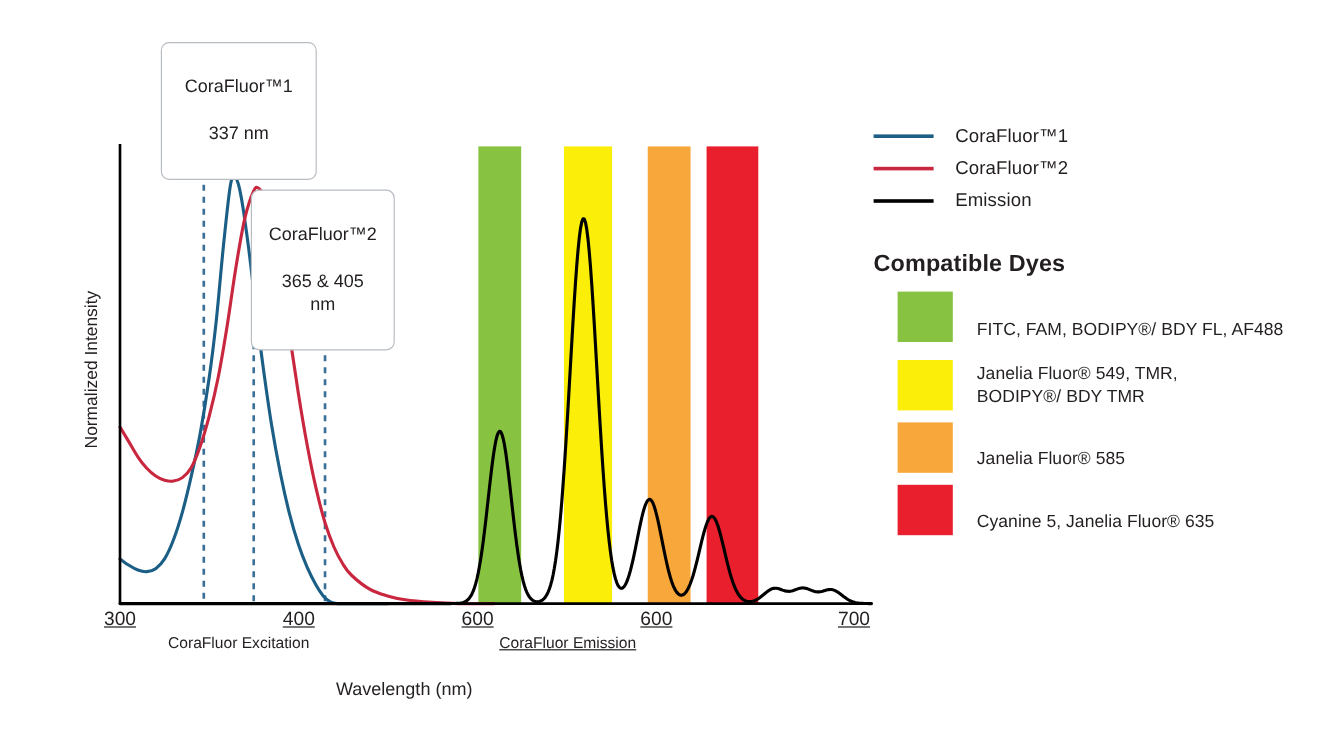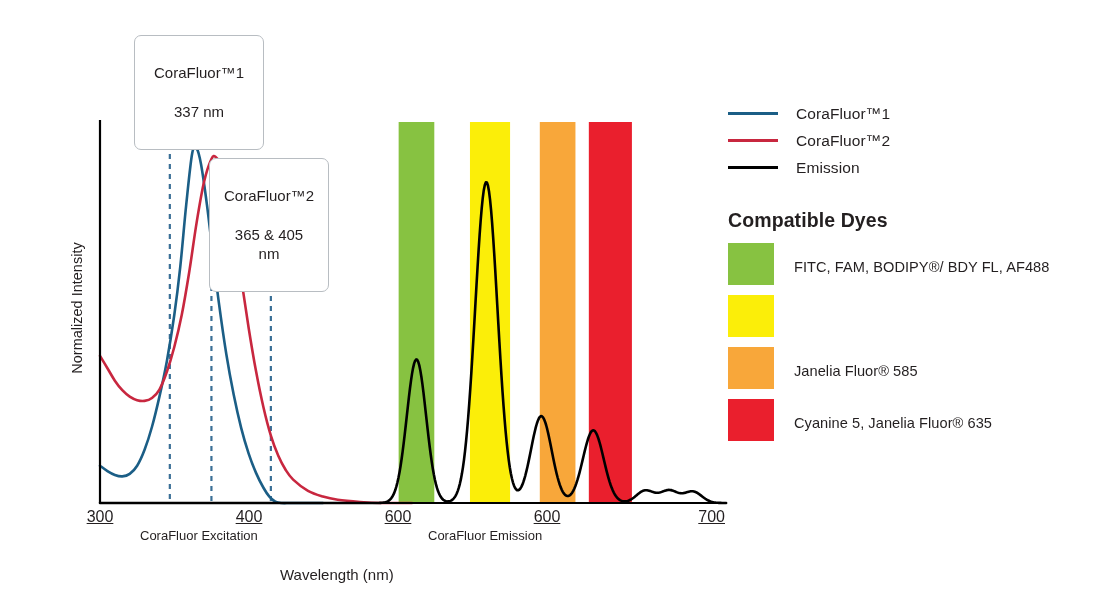--- a/index.html
+++ b/index.html
@@ -46,23 +46,24 @@
   .dyes-title {
     font-size: 19.5px;
     font-weight: bold;
     color: #231f20;
     margin-top: 28px;
     margin-bottom: 10px;
     letter-spacing: 0.1px;
   }
   .dye-row {
     display: flex;
-    align-items: center;
+    align-items: flex-end;
     margin-top: 9px;
     min-height: 43px;
+    margin-left: 20px;
   }
   .dye-swatch {
     width: 46px; height: 42px;
     flex: 0 0 auto;
     margin-right: 20px;
   }
   .dye-label {
     font-size: 14.6px;
     color: #231f20;
     line-height: 1.32;
@@ -158,21 +159,21 @@
       <div>365 &amp; 405 nm</div>
     </div>
 
     <div class="axis-tick-label" style="left:70px; top:508px;">300</div>
     <div class="axis-tick-label" style="left:219px; top:508px;">400</div>
     <div class="axis-tick-label" style="left:368px; top:508px;">600</div>
     <div class="axis-tick-label" style="left:517px; top:508px;">600</div>
     <div class="axis-tick-label" style="left:665px; top:508px;text-align:right;">700</div>
 
     <div class="region-label" style="left:140px; top:528px;">CoraFluor Excitation</div>
-    <div class="region-label" style="left:428px; top:528px;">CoraFluor Emission</div>
+    <div class="region-label" style="left:416px; top:528px;text-decoration:underline;">CoraFluor Emission</div>
 
     <div class="x-axis-title">Wavelength (nm)</div>
     <div class="y-axis-title">Normalized Intensity</div>
   </div>
 
   <div class="legend-area">
     <div class="legend-lines" id="legend-lines">
         <div class="legend-line-row">
           <div class="legend-swatch-line" style="background: rgb(27, 94, 134);"></div>
           <div class="legend-line-label">CoraFluor™1</div>
@@ -187,20 +188,22 @@
         </div>
       </div>
     <div class="dyes-title">Compatible Dyes</div>
     <div id="dye-rows">
         <div class="dye-row">
           <div class="dye-swatch" style="background: rgb(135, 194, 65);"></div>
           <div class="dye-label">FITC, FAM, BODIPY®/ BDY FL, AF488</div>
         </div>
         <div class="dye-row">
           <div class="dye-swatch" style="background: rgb(251, 238, 9);"></div>
+          <div class="dye-label">Janelia Fluor® 549, TMR,
+BODIPY®/ BDY TMR</div>
         </div>
         <div class="dye-row">
           <div class="dye-swatch" style="background: rgb(248, 167, 58);"></div>
           <div class="dye-label">Janelia Fluor® 585</div>
         </div>
         <div class="dye-row">
           <div class="dye-swatch" style="background: rgb(234, 31, 45);"></div>
           <div class="dye-label">Cyanine 5, Janelia Fluor® 635</div>
         </div>
       </div>

